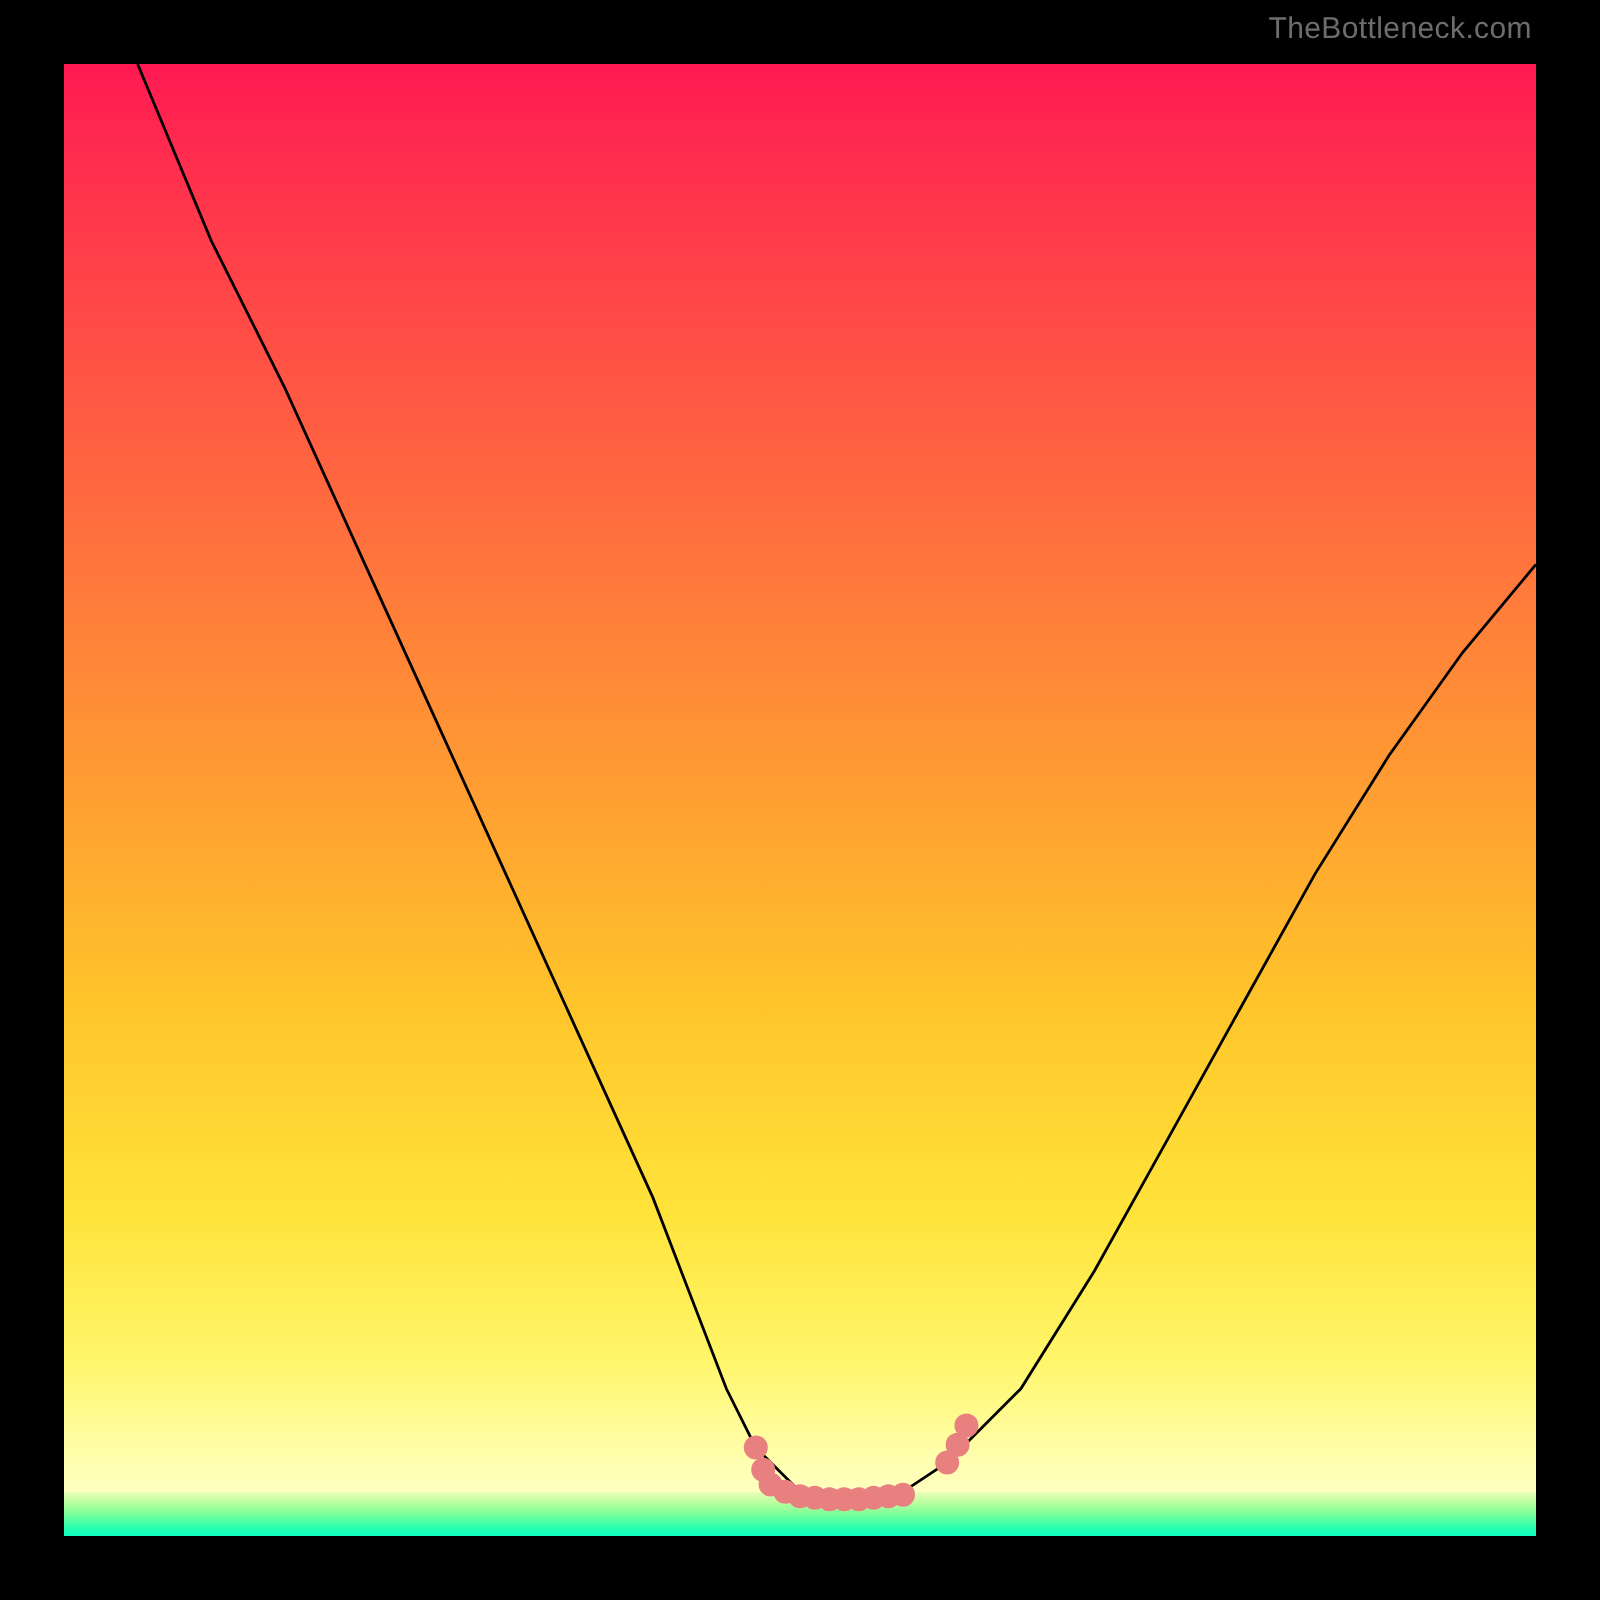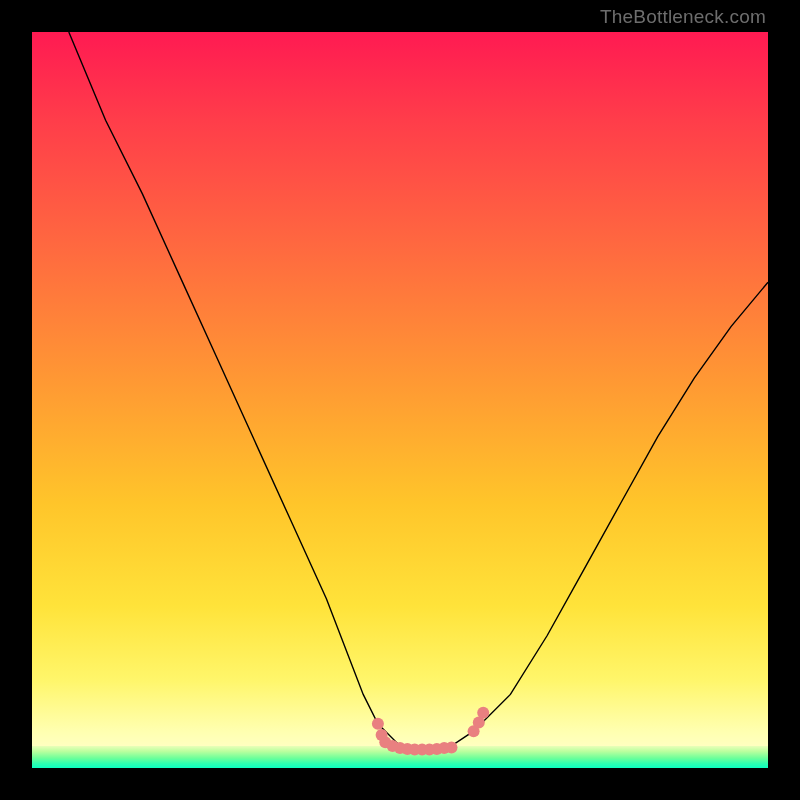--- a/index.html
+++ b/index.html
@@ -52,21 +52,21 @@
       #6dff9a 55%,
       #2dffb0 80%,
       #0dffc0 100%
     );
   }
   .attribution {
     position: absolute;
     top: 6px;
     right: 34px;
     color: #6d6d6d;
-    font-size: 19px;
+    font-size: 15px;
     font-weight: 400;
     letter-spacing: 0.2px;
   }
   svg.curve {
     position: absolute;
     left: 0;
     top: 0;
     width: 736px;
     height: 736px;
     overflow: visible;

